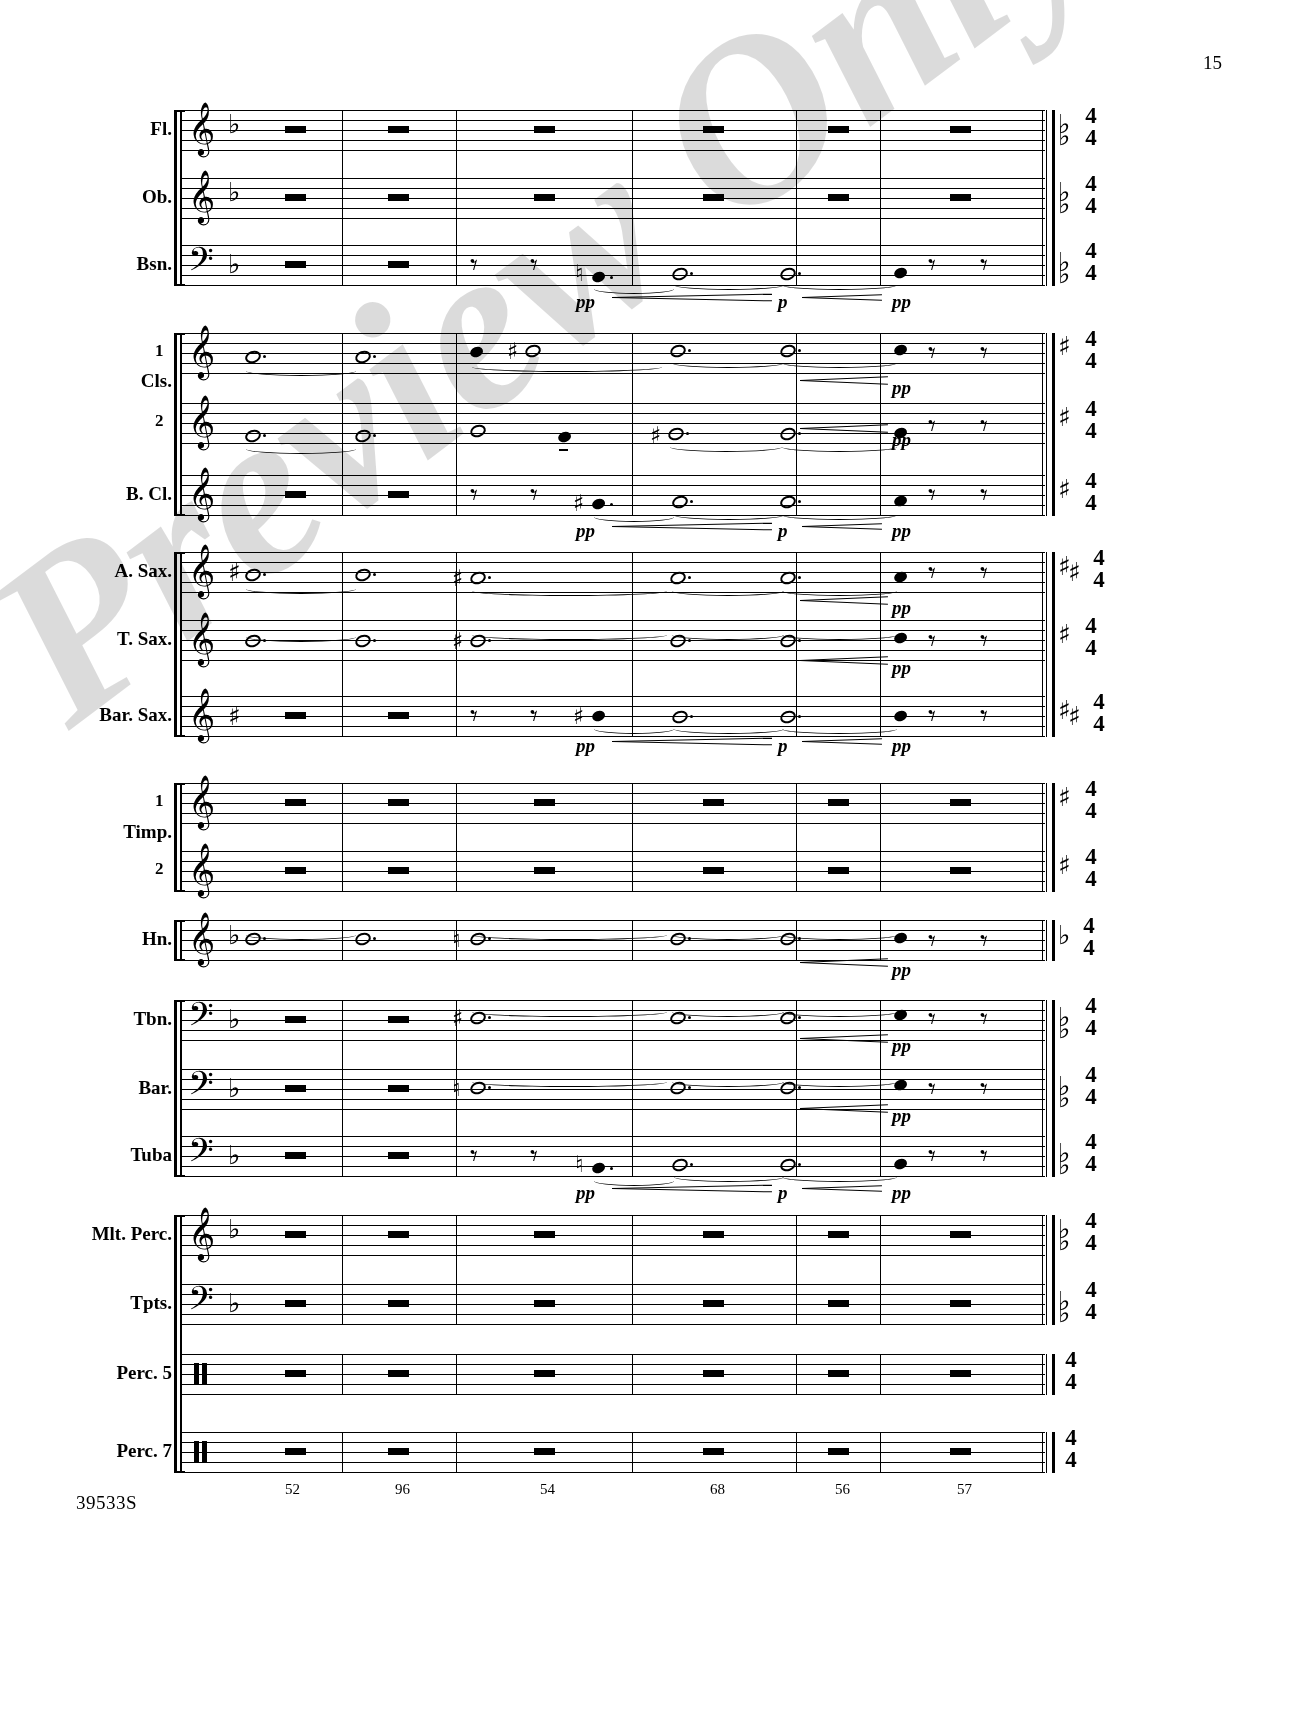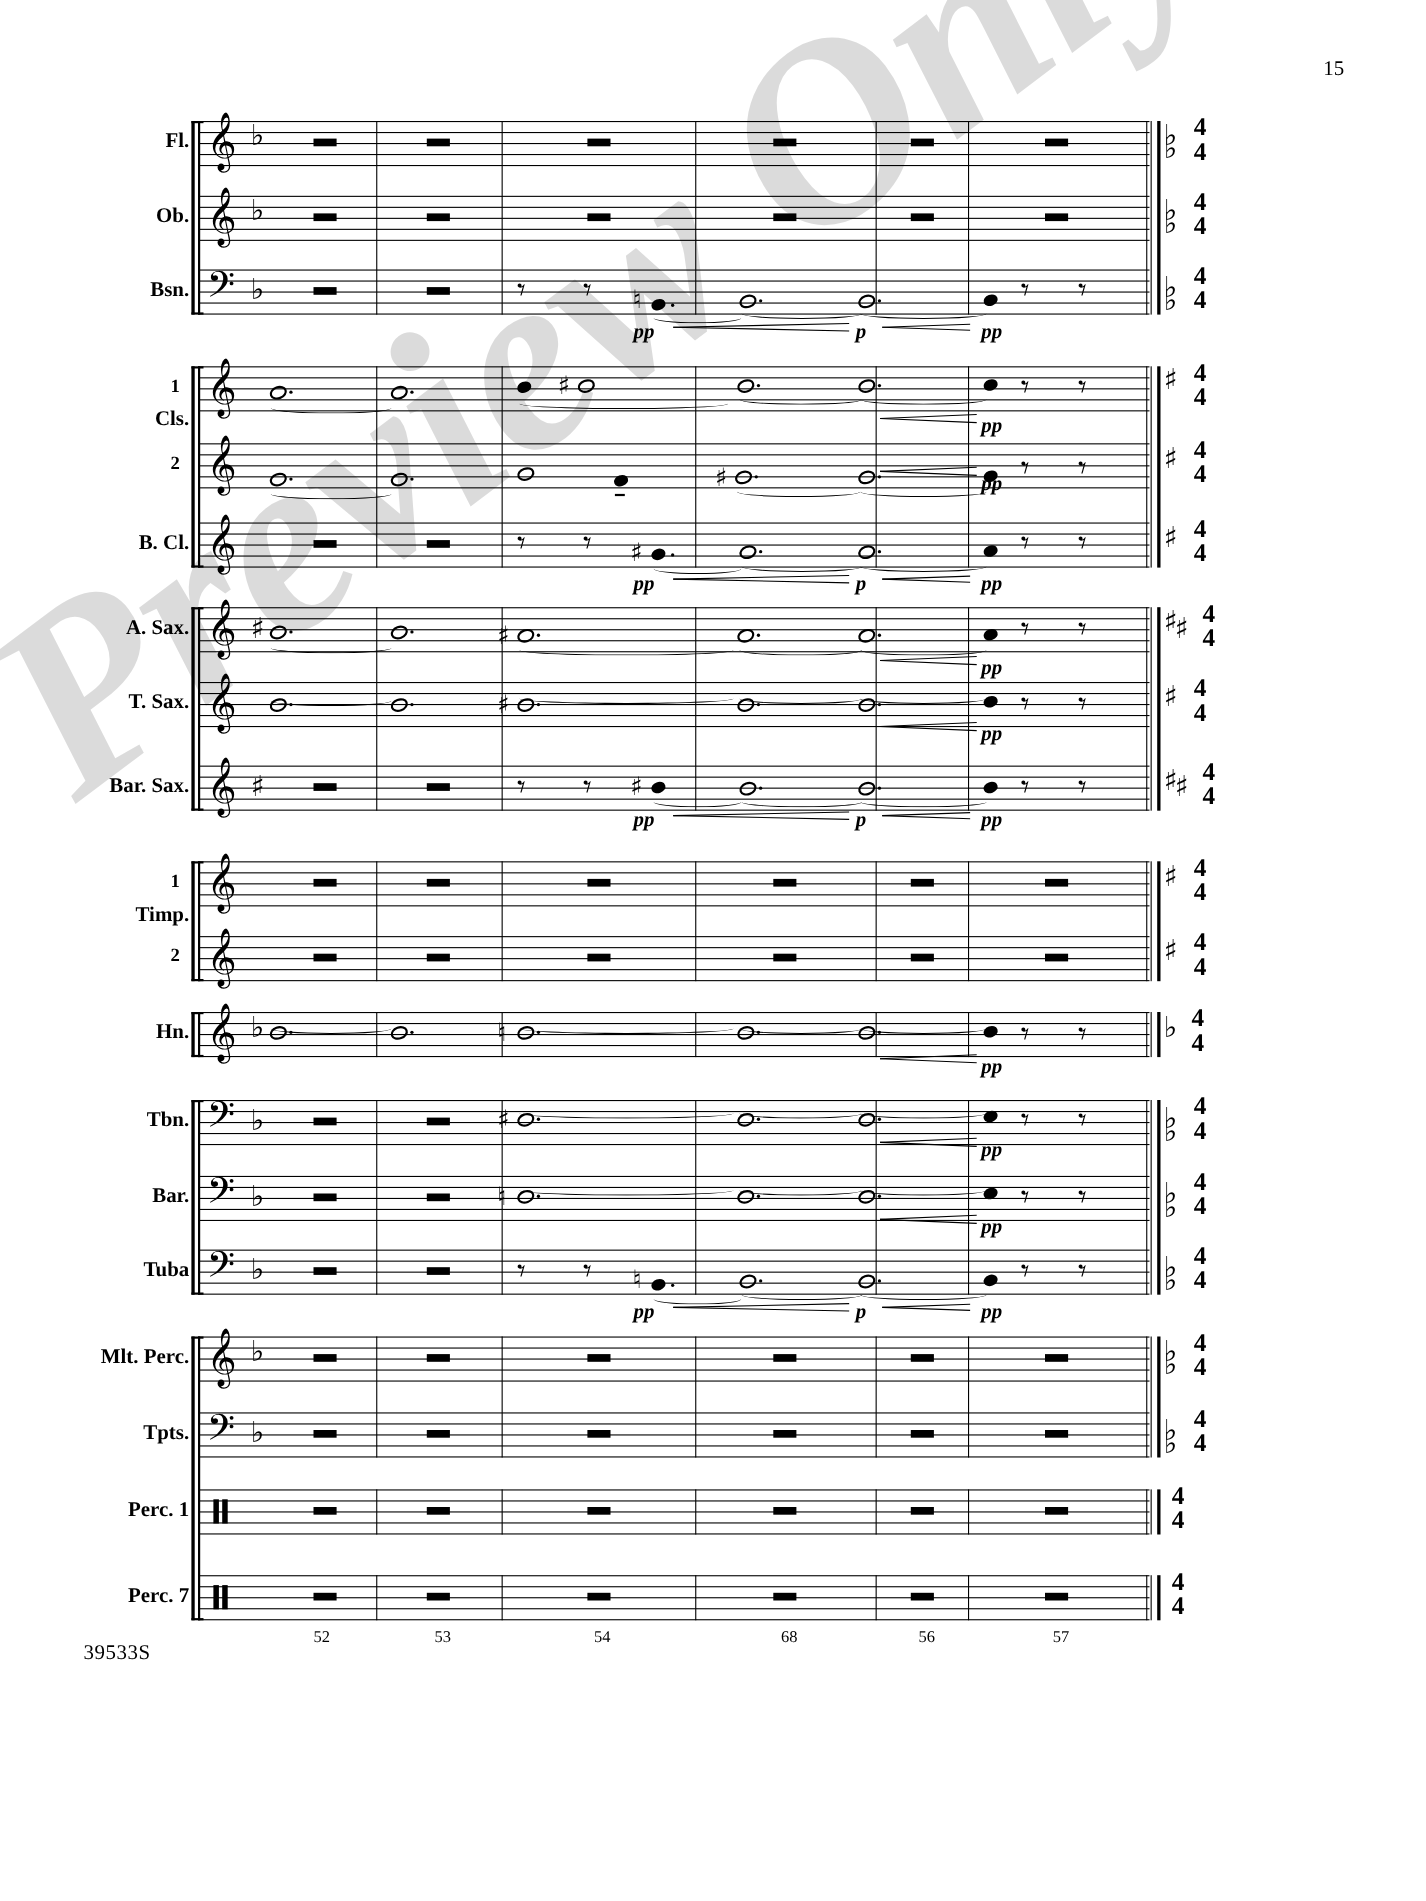--- a/index.html
+++ b/index.html
@@ -95,21 +95,21 @@
     <div class="lbl" style="top:560px;">A. Sax.</div>
     <div class="lbl" style="top:628px;">T. Sax.</div>
     <div class="lbl" style="top:704px;">Bar. Sax.</div>
     <div class="lbl" style="top:821px;">Timp.</div>
     <div class="lbl" style="top:928px;">Hn.</div>
     <div class="lbl" style="top:1008px;">Tbn.</div>
     <div class="lbl" style="top:1077px;">Bar.</div>
     <div class="lbl" style="top:1144px;">Tuba</div>
     <div class="lbl" style="top:1223px;">Mlt. Perc.</div>
     <div class="lbl" style="top:1292px;">Tpts.</div>
-    <div class="lbl" style="top:1362px;">Perc. 1</div>
+    <div class="lbl" style="top:1362px;">Perc. 5</div>
     <div class="lbl" style="top:1440px;">Perc. 7</div>
 
     <div class="numlbl" style="left:155px;top:341px;">1</div>
     <div class="numlbl" style="left:155px;top:411px;">2</div>
     <div class="numlbl" style="left:155px;top:791px;">1</div>
     <div class="numlbl" style="left:155px;top:859px;">2</div>
   </div>
 
   <div class="system">
 
@@ -789,21 +789,21 @@
         <i style="width:160px;transform:rotate(-1.2deg);"></i>
       </div>
     <div class="dyn" style="left:598px;top:1183px;">p</div>
     <div class="hairpin" style="left:622px;top:1188px;">
         <i style="width:80px;transform:rotate(2deg);"></i>
         <i style="width:80px;transform:rotate(-2deg);"></i>
       </div>
     <div class="dyn" style="left:712px;top:1183px;">pp</div>
 
     <div class="measnum" style="left:105px;top:1481px;">52</div>
-    <div class="measnum" style="left:215px;top:1481px;">53</div>
+    <div class="measnum" style="left:215px;top:1481px;">96</div>
     <div class="measnum" style="left:360px;top:1481px;text-align:right;">54</div>
     <div class="measnum" style="left:530px;top:1481px;">68</div>
     <div class="measnum" style="left:655px;top:1481px;">56</div>
     <div class="measnum" style="left:777px;top:1481px;">57</div>
 
   </div>
 
   <div class="watermark">
     <span>Preview Only</span>
   </div>

